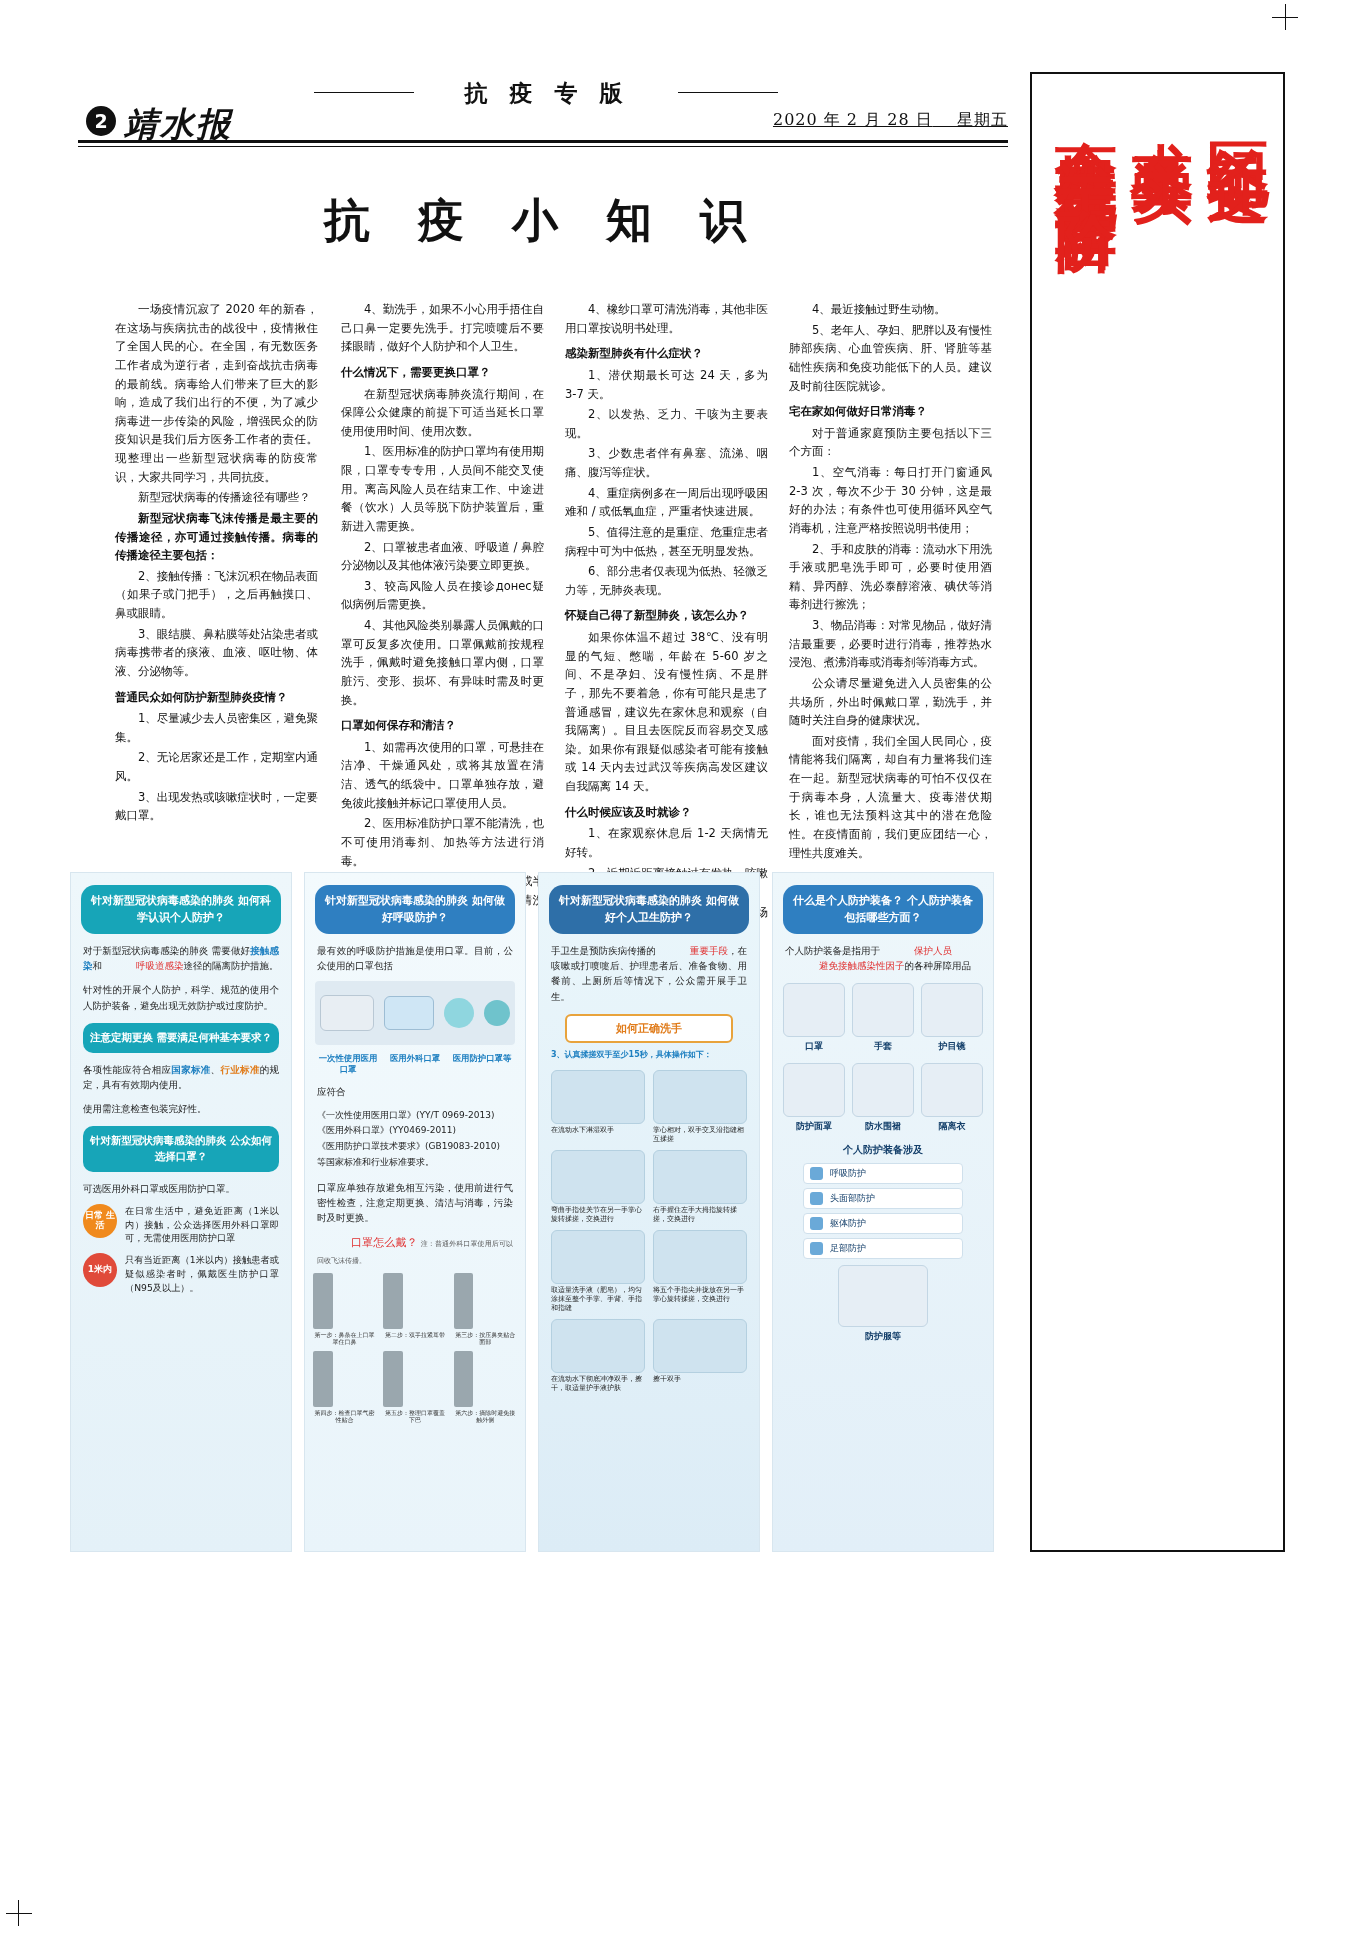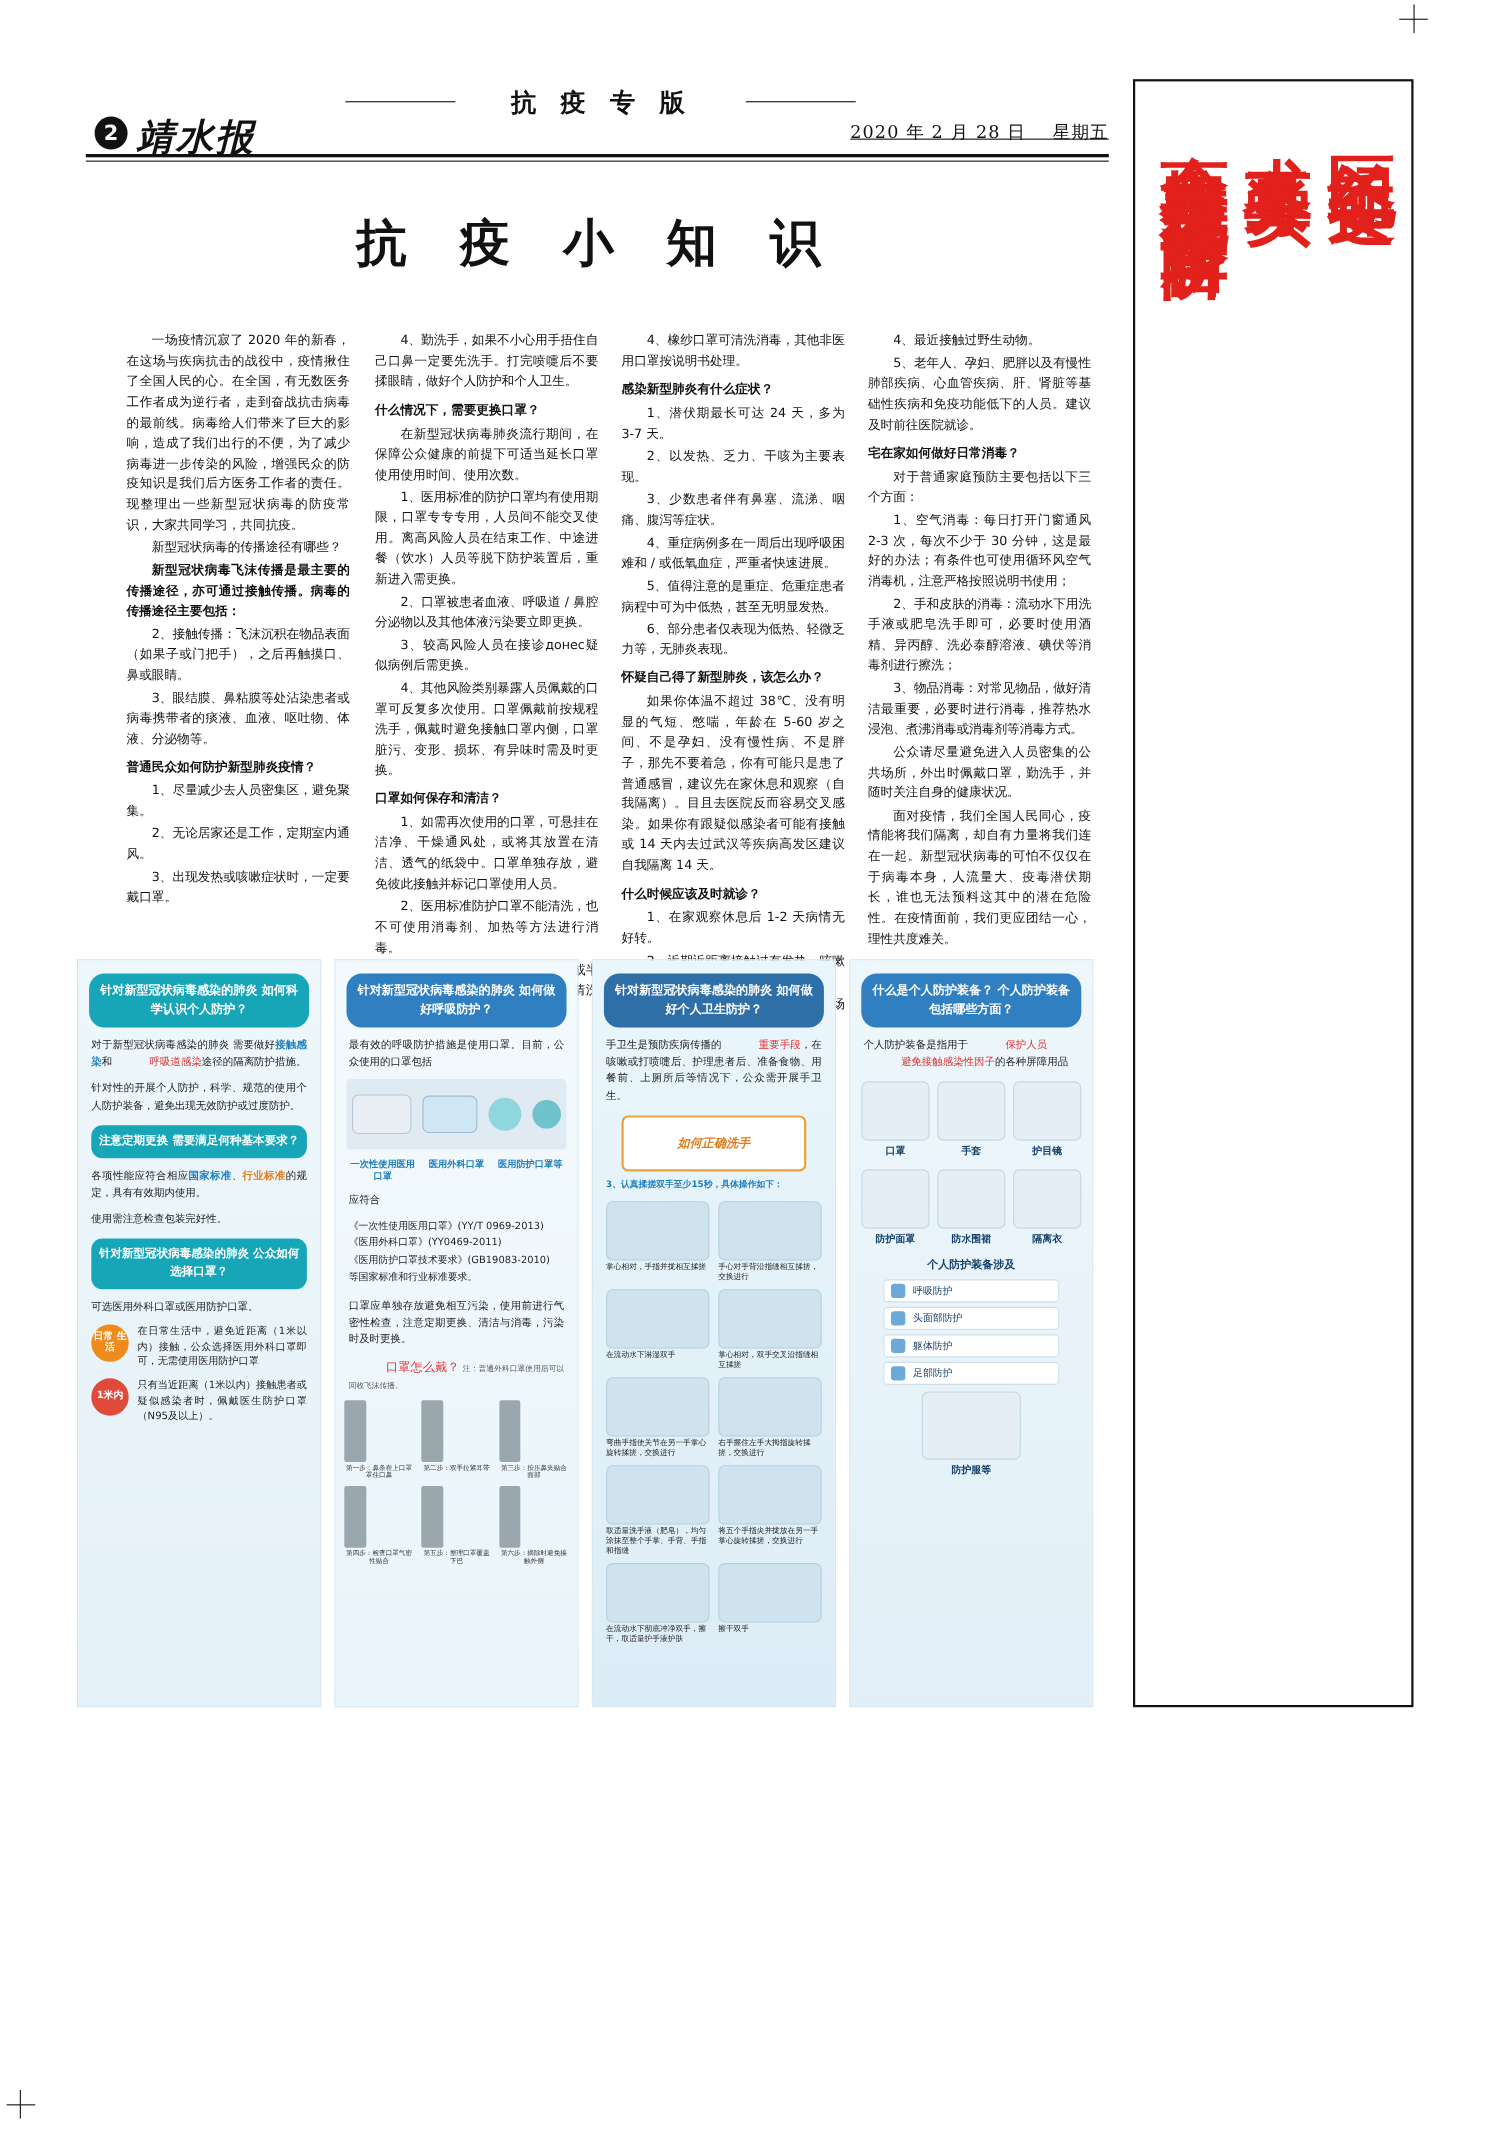--- a/index.html
+++ b/index.html
@@ -113,21 +113,21 @@
 
   .std-list{margin:8px 12px 0 12px;font-size:9px;line-height:1.75;color:#222;}
 
   .photo-grid{display:flex;justify-content:space-between;margin:6px 8px 0 8px;}
   .photo{width:31%;height:56px;background:#9aa7ae;border-radius:2px;position:relative;}
   .photo.r2{height:56px;}
   .photo-cap{font-size:6px;color:#333;text-align:center;margin-top:2px;line-height:1.2;}
 
   .wash-title{
     margin:10px 26px 0 26px;background:#fff;border:2px solid #e8a33c;border-radius:6px;
-    text-align:center;color:#e07c1b;font-weight:bold;font-size:11px;padding:16px 0;font-style:italic;
+    text-align:center;color:#e07c1b;font-weight:bold;font-size:11px;padding:5px 0;
   }
   .wash-grid{margin:8px 12px 0 12px;}
   .wash-row{display:flex;justify-content:space-between;margin-bottom:6px;}
   .wash-cell{width:48%;}
   .wash-img{height:52px;background:#cfe3ef;border-radius:6px;border:1px solid #b4d0e0;}
   .wash-cap{font-size:7px;color:#222;line-height:1.3;margin-top:2px;}
 
   .equip-grid{display:flex;justify-content:space-between;margin:10px 10px 0 10px;text-align:center;}
   .equip{width:31%;}
   .equip-img{height:52px;background:#e6eef5;border-radius:6px;border:1px solid #c3d6e4;}
@@ -348,30 +348,20 @@
         <span>手卫生是预防疾病传播的</span><span class="hl-red">重要手段</span><span>，在咳嗽或打喷嚏后、护理患者后、准备食物、用餐前、上厕所后等情况下，公众需开展手卫生。</span>
       </div>
 
       <div class="wash-title">如何正确洗手</div>
       <div class="ptext" style="color:#1d7fc0;font-weight:bold;font-size:8px;margin-top:6px;">3、认真揉搓双手至少15秒，具体操作如下：</div>
 
       <div class="wash-grid">
         <div class="wash-row">
           <div class="wash-cell">
             <div class="wash-img"></div>
-            <div class="wash-cap">掌心相对，手指并拢相互揉搓</div>
-          </div>
-          <div class="wash-cell">
-            <div class="wash-img"></div>
-            <div class="wash-cap">手心对手背沿指缝相互揉搓，交换进行</div>
-          </div>
-        </div>
-        <div class="wash-row">
-          <div class="wash-cell">
-            <div class="wash-img"></div>
             <div class="wash-cap">在流动水下淋湿双手</div>
           </div>
           <div class="wash-cell">
             <div class="wash-img"></div>
             <div class="wash-cap">掌心相对，双手交叉沿指缝相互揉搓</div>
           </div>
         </div>
         <div class="wash-row">
           <div class="wash-cell">
             <div class="wash-img"></div>

